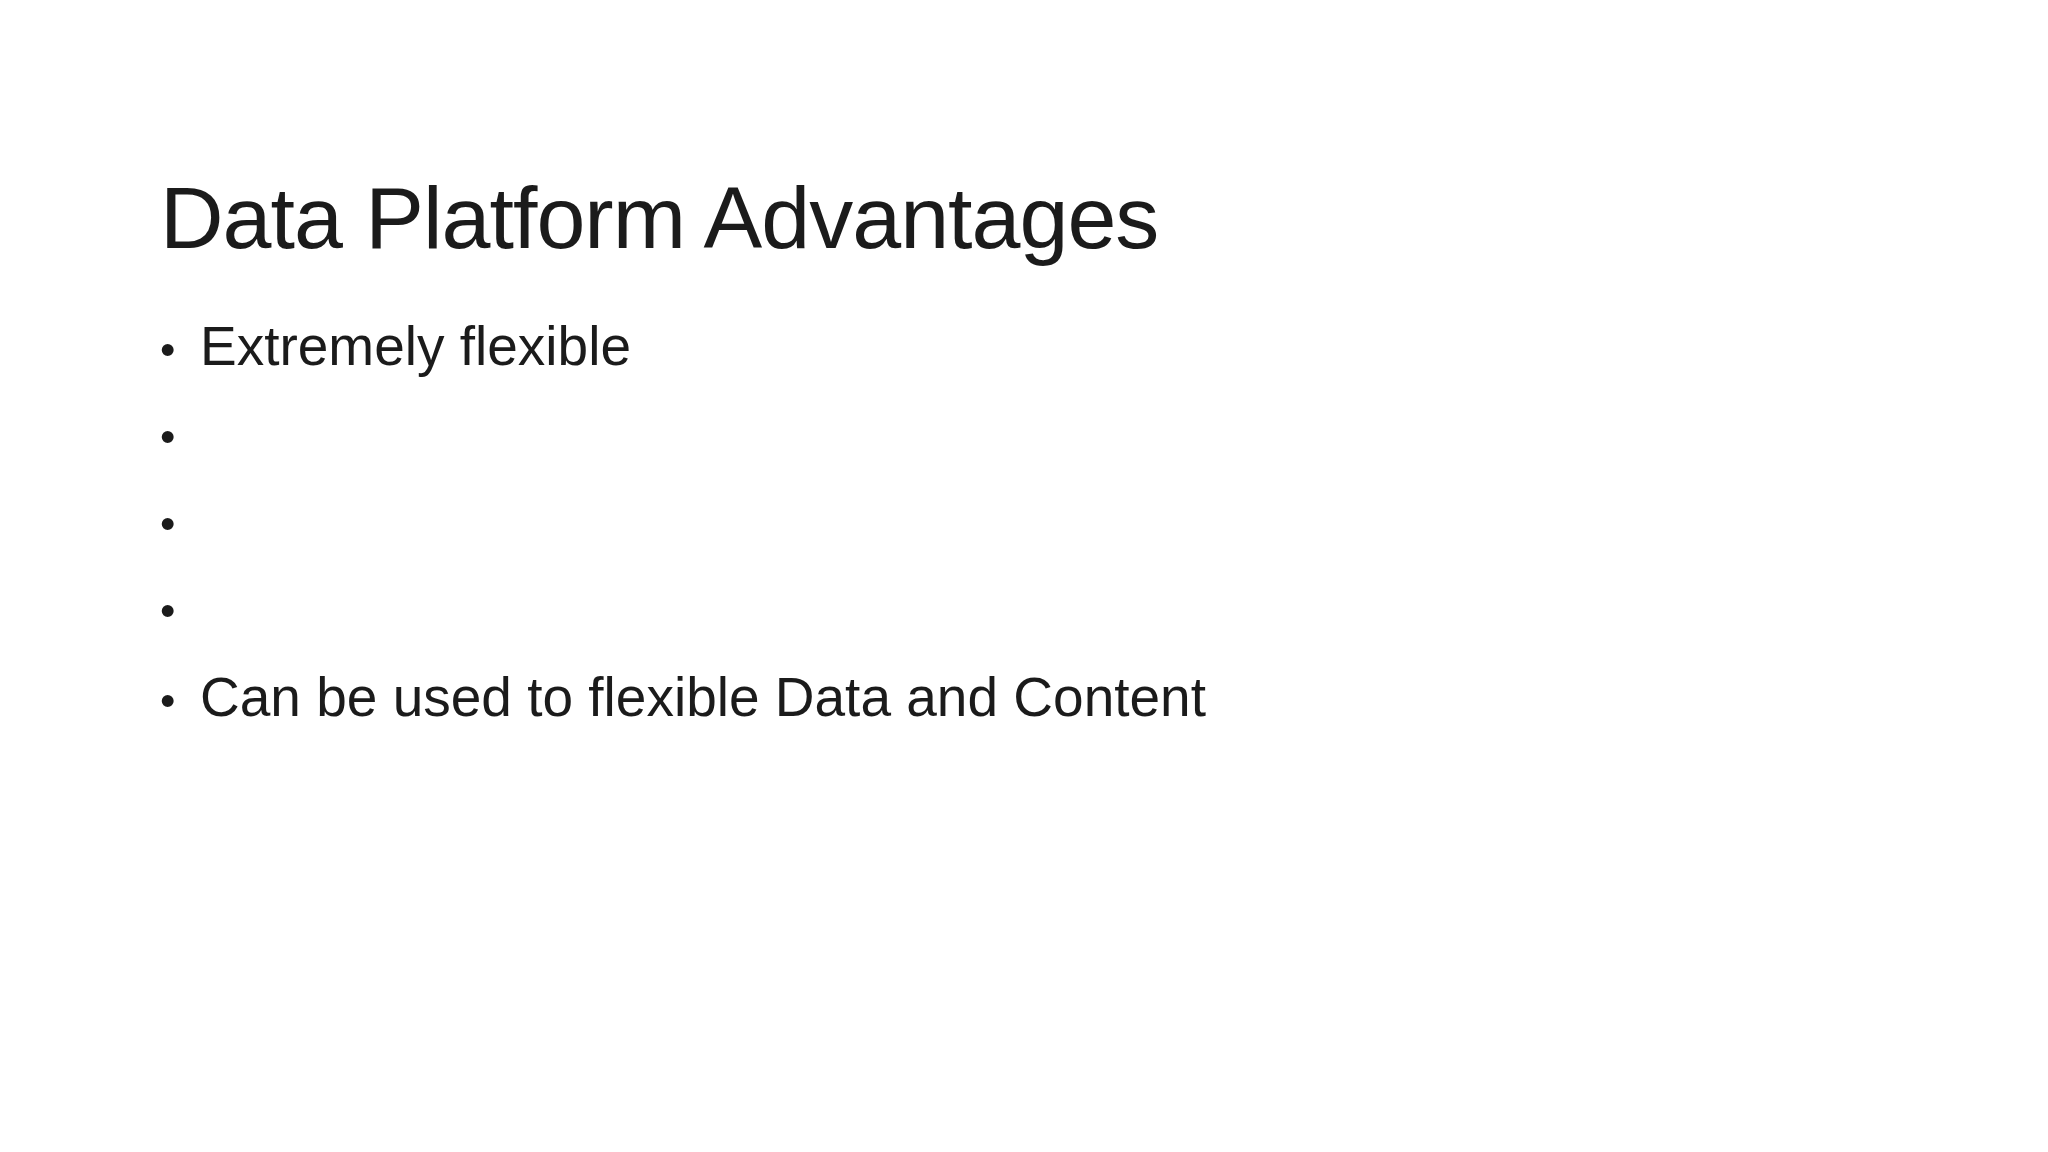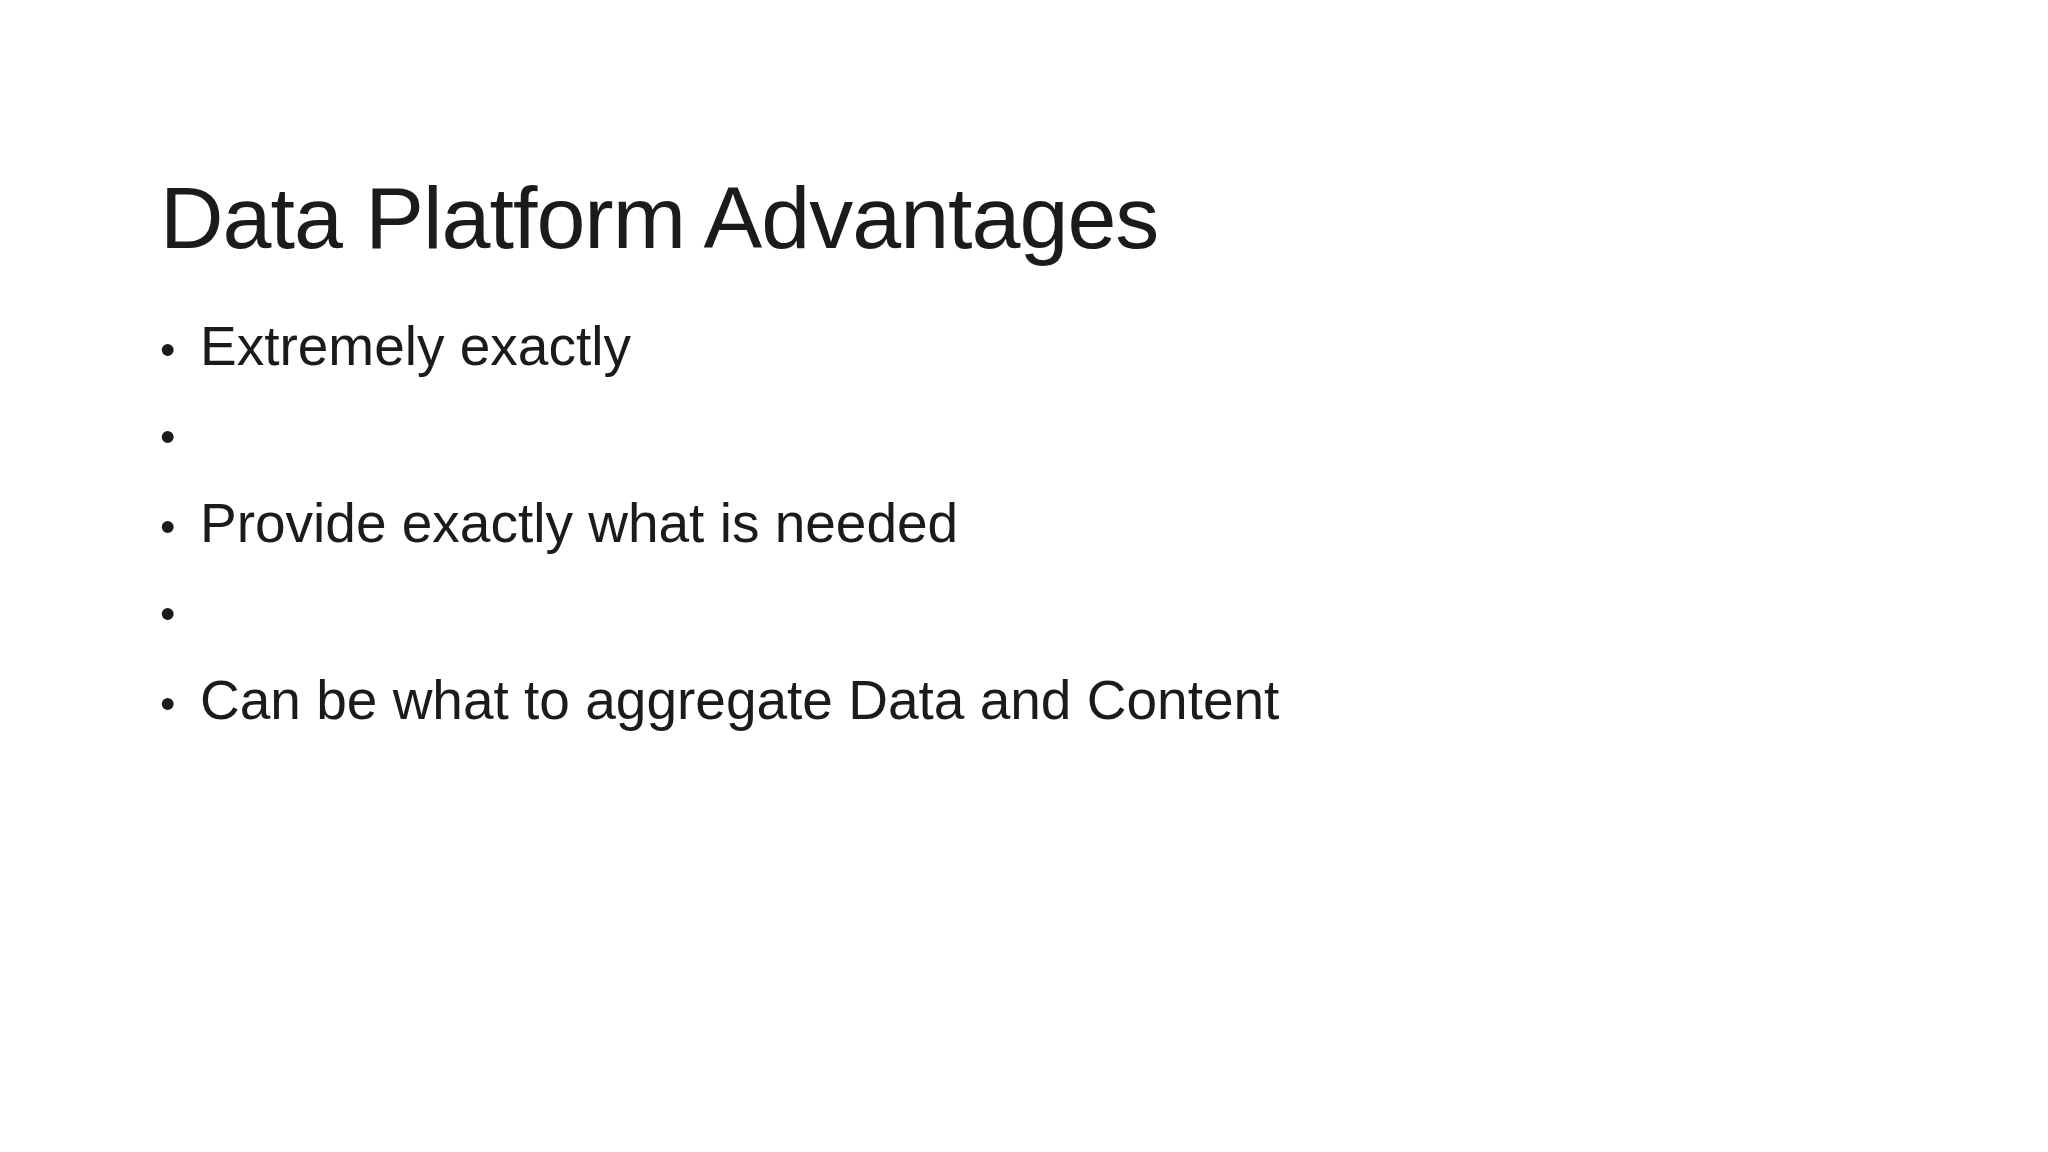--- a/index.html
+++ b/index.html
@@ -53,31 +53,30 @@
 </head>
 <body>
 
 <div class="slide">
 
   <h1 class="slide-title">Data Platform Advantages</h1>
 
   <ul class="bullet-list">
     <li class="bullet-item">
       <span class="bullet-marker">•</span>
-      <span>Extremely exactly</span>
+      <span>Extremely flexible</span>
     </li>
     <li class="bullet-item">
       <span class="bullet-marker">•</span>
     </li>
     <li class="bullet-item">
       <span class="bullet-marker">•</span>
-      <span>Provide exactly what is needed</span>
     </li>
     <li class="bullet-item">
       <span class="bullet-marker">•</span>
     </li>
     <li class="bullet-item">
       <span class="bullet-marker">•</span>
-      <span>Can be what to aggregate Data and Content</span>
+      <span>Can be used to flexible Data and Content</span>
     </li>
   </ul>
 
 </div>
 
 </body></html>

